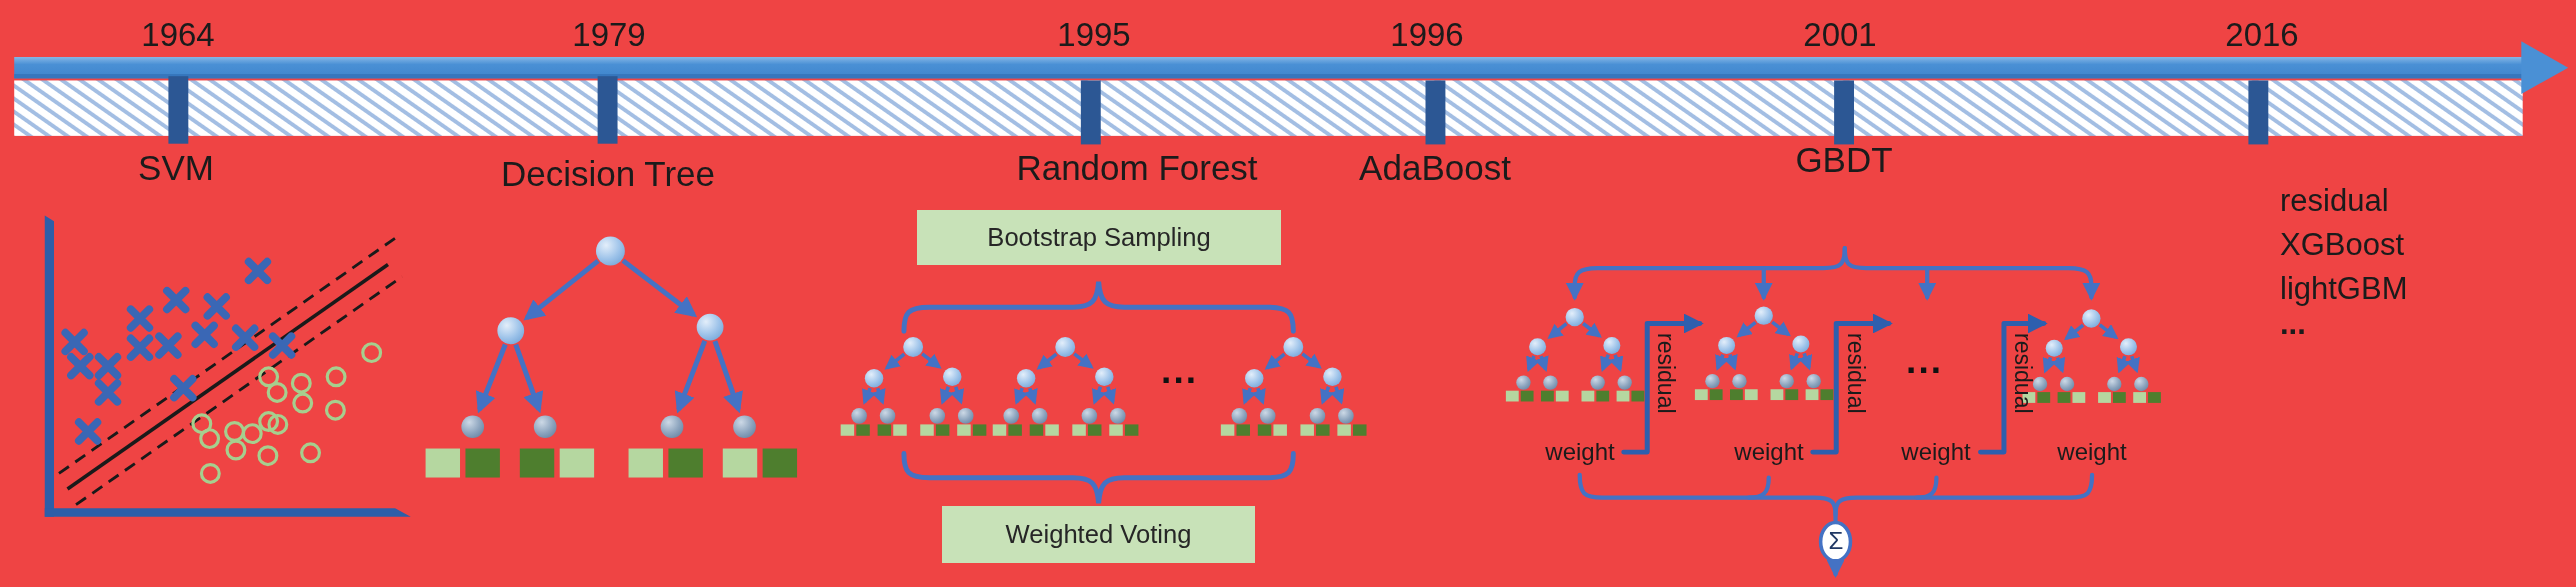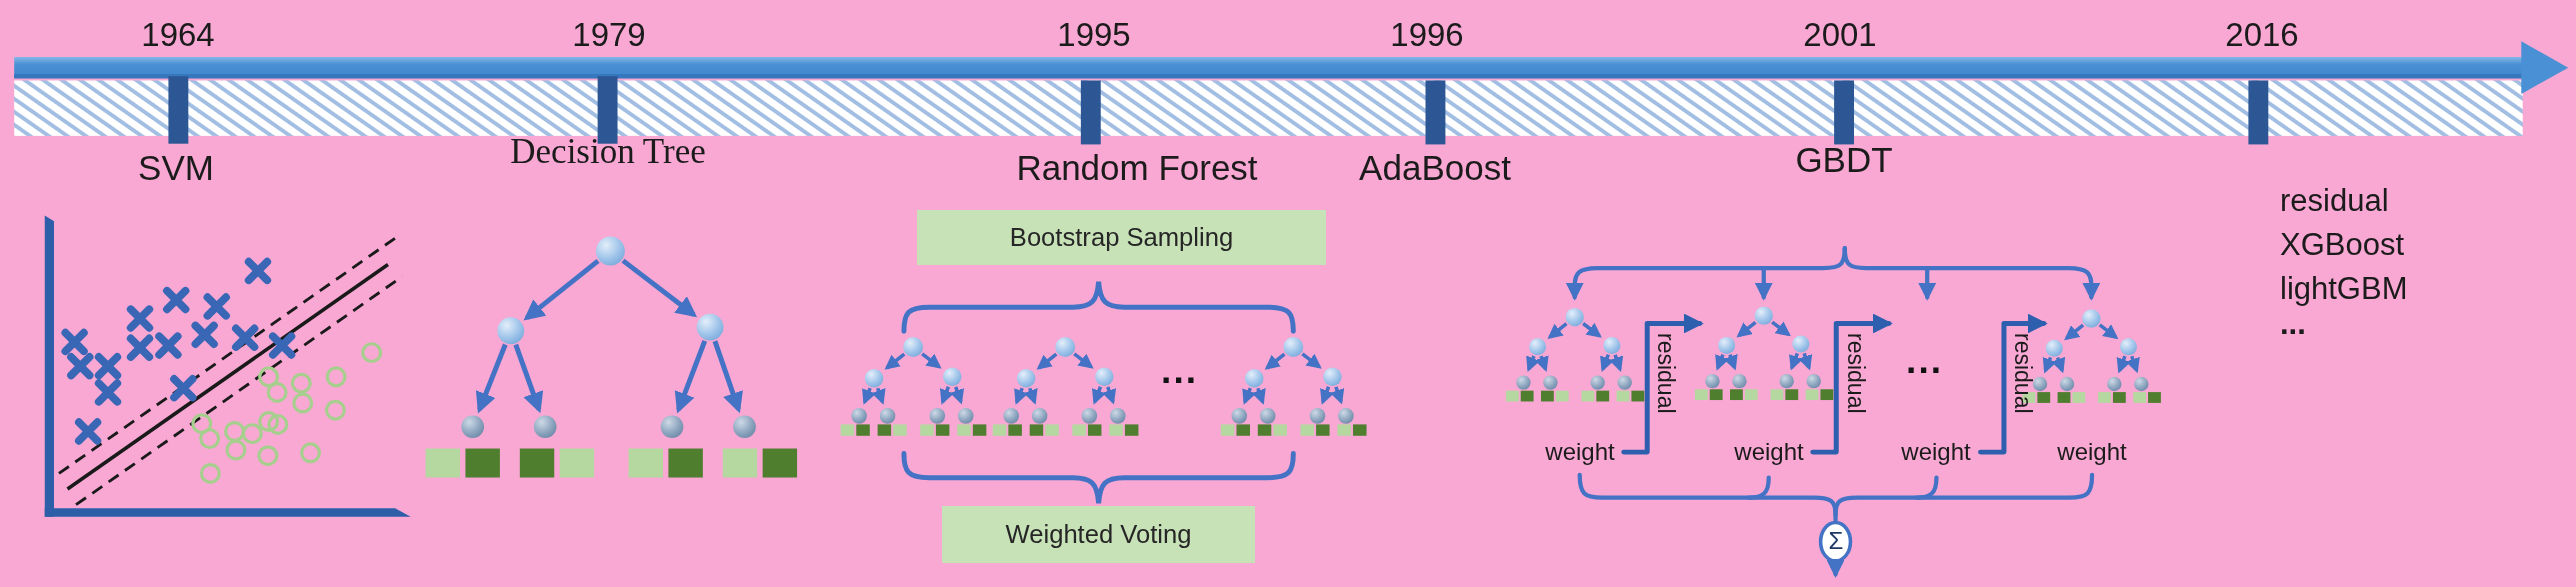--- a/index.html
+++ b/index.html
@@ -1,16 +1,16 @@
 <!DOCTYPE html>
 <html style="font-size:11.4px"><head>
 <meta charset="utf-8">
 <style>
   html,body{margin:0;padding:0;background:#ffffff;}
-  #stage{position:relative;width:2576px;height:588px;background:#f9a8d4;overflow:hidden;
+  #stage{position:relative;width:2576px;height:588px;background:#ef4444;overflow:hidden;
          font-family:"Liberation Sans", sans-serif;}
   #gfx{position:absolute;left:0;top:0;width:2576px;height:588px;}
   .txt{position:absolute;color:#1b1b1b;white-space:nowrap;}
   .year{font-size:33px;transform:translateX(-50%);}
   .algo{font-size:35px;transform:translateX(-50%);}
   .greenbox{position:absolute;background:#c8e2b8;color:#262626;font-size:25.6px;
             display:flex;align-items:center;justify-content:center;}
   .weight{position:absolute;width:114px;transform:translateX(-50%);text-align:center;
           font-size:24px;color:#1b1b1b;}
   .residual{position:absolute;writing-mode:vertical-rl;font-size:23px;color:#1b1b1b;width:28px;}
@@ -308,26 +308,26 @@
   </svg>
 
   <div class="txt year" style="left:178px;top:15.6px;">1964</div>
   <div class="txt year" style="left:609px;top:15.6px;">1979</div>
   <div class="txt year" style="left:1094px;top:15.6px;">1995</div>
   <div class="txt year" style="left:1427px;top:15.6px;">1996</div>
   <div class="txt year" style="left:1840px;top:15.6px;">2001</div>
   <div class="txt year" style="left:2262px;top:15.6px;">2016</div>
 
   <div class="txt algo" style="left:176px;top:148px;">SVM</div>
-  <div class="txt algo" style="left:608px;top:132px;font-family:Liberation Serif, serif;">Decision Tree</div>
+  <div class="txt algo" style="left:608px;top:154px;">Decision Tree</div>
   <div class="txt algo" style="left:1093px;top:148px;margin-left:44px;">Random Forest</div>
   <div class="txt algo" style="left:1435px;top:148px;">AdaBoost</div>
   <div class="txt algo" style="left:1844px;top:140px;">GBDT</div>
 
-  <div class="greenbox" style="left:917px;top:210px;width:409px;height:55px;">
+  <div class="greenbox" style="left:917px;top:210px;width:364px;height:55px;">
     <span>Bootstrap Sampling</span>
   </div>
   <div class="greenbox" style="left:942px;top:506px;width:313px;height:57px;">
     <span>Weighted Voting</span>
   </div>
   <div class="dots" style="left:1161px;top:350px;">...</div>
 
 
   <div class="weight" style="left:1580px;top:438px;">weight</div>
   <div class="weight" style="left:1769px;top:438px;">weight</div>

